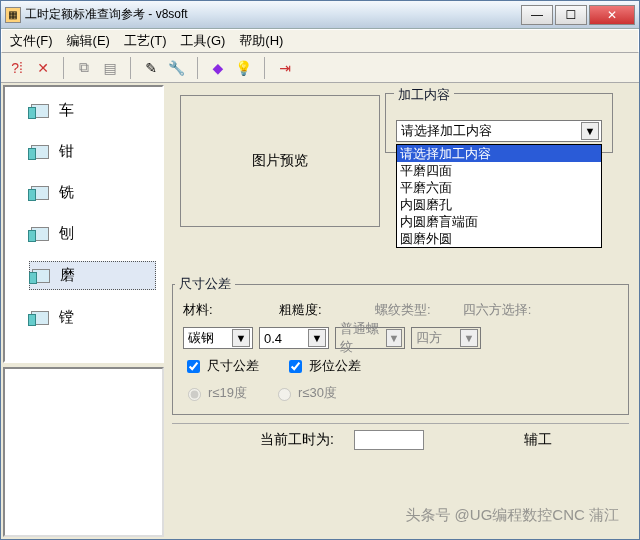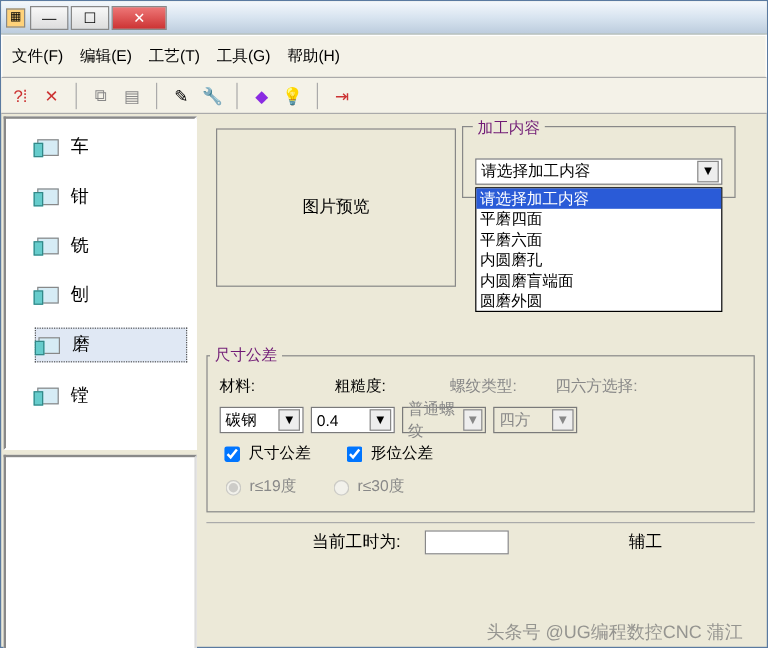--- a/index.html
+++ b/index.html
@@ -4,36 +4,36 @@
 <style>
   * { box-sizing: border-box; font-family: "Microsoft YaHei", SimSun, sans-serif; }
   body { margin:0; background:#fff; }
   .window { width:640px; height:540px; border:1px solid #5a7aa0; background:#ece9d8; position:relative; }
   .titlebar { height:28px; background:linear-gradient(#f4f8fc,#d8e4f0,#bcccdd); display:flex; align-items:center; padding:0 4px; font-size:12px; color:#000; border-bottom:1px solid #9aa; }
   .titlebar .ticon { width:16px; height:16px; background:#ffd27a; border:1px solid #888; margin-right:4px; font-size:10px; text-align:center; line-height:14px;}
   .titlebar .title { flex:1; }
   .winbtns { display:flex; gap:2px; }
   .winbtn { width:32px; height:20px; background:linear-gradient(#f8f8f8,#ddd); border:1px solid #888; font-size:12px; text-align:center; line-height:18px; cursor:default;}
   .winbtn.close { background:linear-gradient(#e77,#c33); color:#fff; width:46px;}
-  .menubar { height:36px; border:1px solid #fff; border-bottom:1px solid #aaa; display:flex; align-items:center; padding:0 4px; font-size:13px; gap:6px; background:#f4f2e8;}
+  .menubar { height:24px; border:1px solid #fff; border-bottom:1px solid #aaa; display:flex; align-items:center; padding:0 4px; font-size:13px; gap:6px; background:#f4f2e8;}
   .menuitem { padding:2px 4px; cursor:default;}
   .toolbar { height:30px; border-bottom:1px solid #aaa; display:flex; align-items:center; padding:0 6px; gap:6px; background:#f4f2e8; font-size:14px;}
   .tb { width:20px; height:20px; display:inline-flex; align-items:center; justify-content:center; font-size:14px; cursor:default;}
   .tsep { width:1px; height:22px; background:#aaa; margin:0 4px;}
   .body { display:flex; height:calc(100% - 28px - 24px - 30px); }
   .leftcol { width:165px; display:flex; flex-direction:column; }
   .leftpanel { flex:1; background:#fff; border:2px inset #fff; border-top:2px inset #ddd; border-left:2px inset #ddd; margin:2px; padding:10px 6px 6px 24px; font-size:15px; }
   .sideitem { display:flex; align-items:center; gap:10px; padding:4px 2px; margin-bottom:14px; cursor:default;}
   .sideitem.sel { border:1px dotted #555; background:#e0e8f4;}
   .sideicon { width:18px; height:14px; border:1px solid #888; background:#d6ecf5; position:relative;}
   .sideicon:before { content:""; position:absolute; left:-4px; top:2px; width:6px; height:10px; background:#6cc; border:1px solid #388;}
   .leftlow { height:170px; background:#fff; border:2px inset #ddd; margin:2px; }
   .rightcol { flex:1; padding:6px 10px 6px 6px; overflow:hidden; position:relative;}
   fieldset { border:1px solid #888; background:#ece9d8; font-size:13px; margin:0 0 8px 0; }
-  legend { font-size:13px; padding:0 4px; color:#701a75; }
+  legend { font-size:13px; padding:0 4px; color:#0f172a; }
   .preview { width:200px; height:132px; border:1px solid #888; background:#ece9d8; display:inline-flex; align-items:center; justify-content:center; float:left; margin:6px 8px 8px 8px; font-size:14px;}
   .fs-content { border:1px solid #888; border-top:none; position:absolute; top:4px; right:16px; width:228px; padding:26px 10px 10px 10px; background:#ece9d8;}
   .fs-content legend { position:absolute; top:-8px; left:8px; background:#ece9d8;}
   .fs-content-wrap { position:relative; height:176px;}
   .combo { height:22px; background:#fff; border:1px solid #7a7a7a; display:flex; align-items:center; font-size:13px; padding:0 2px 0 4px; }
   .combo .arrow { width:18px; height:18px; background:#eee; border:1px solid #888; margin-left:auto; text-align:center; line-height:16px; font-size:11px;}
   .combo.dis { background:#ece9d8; color:#888;}
   .dropdown { border:1px solid #000; background:#fff; font-size:13px; position:absolute; width:206px; }
   .dropdown div { padding:0 3px; height:17px; line-height:17px; white-space:nowrap;}
   .dropdown .hl { background:#2a5bd7; color:#fff;}
@@ -48,20 +48,21 @@
   .footer input[type=text] { width:70px; height:20px; border:1px solid #888; background:#fff;}
   .watermark { position:absolute; right:20px; bottom:14px; font-size:15px; color:rgba(120,120,120,.75); font-weight:500; pointer-events:none;}
   .grey { color:#888;}
 </style>
 </head>
 <body>
 
 <div class="window">
   <div class="titlebar">
     <span class="ticon">▦</span>
+    <span class="title">工时定额标准查询参考 - v8soft</span>
     <div class="winbtns">
       <div class="winbtn">—</div>
       <div class="winbtn">☐</div>
       <div class="winbtn close">✕</div>
     </div>
   </div>
 
   <div class="menubar">
     <span class="menuitem">文件(F)</span>
     <span class="menuitem">编辑(E)</span>

